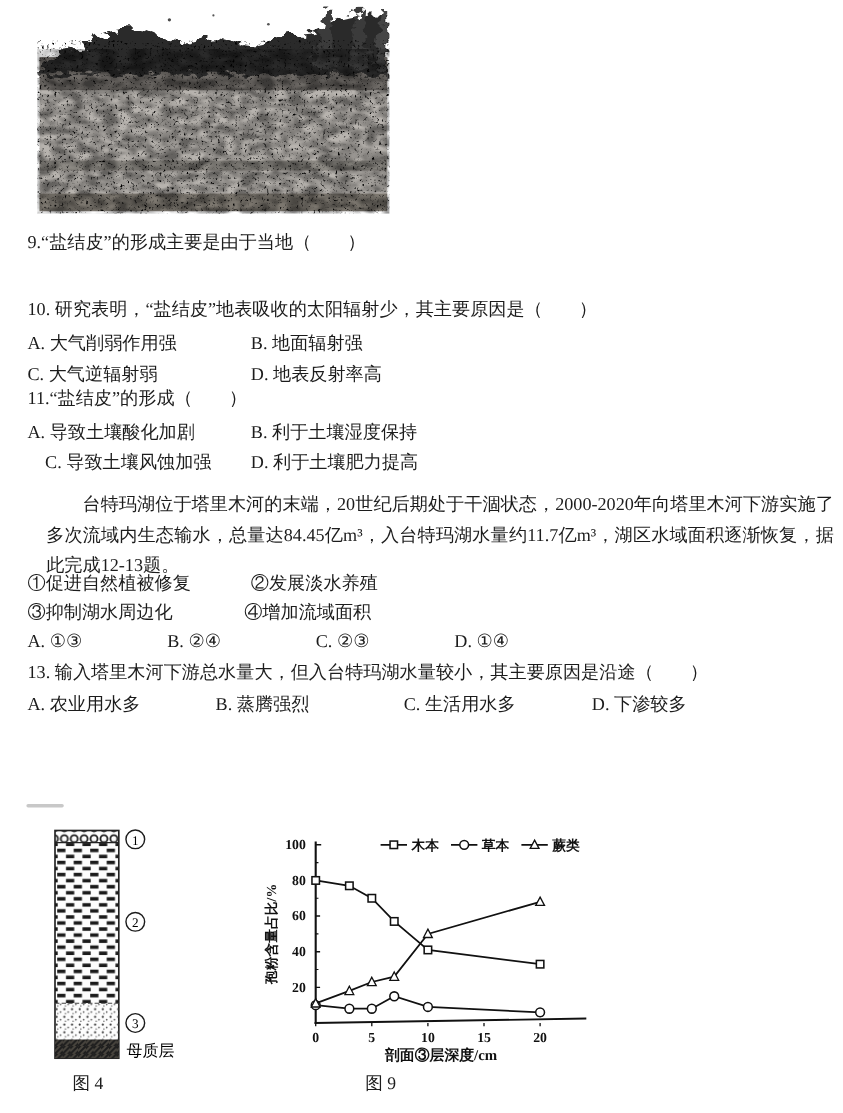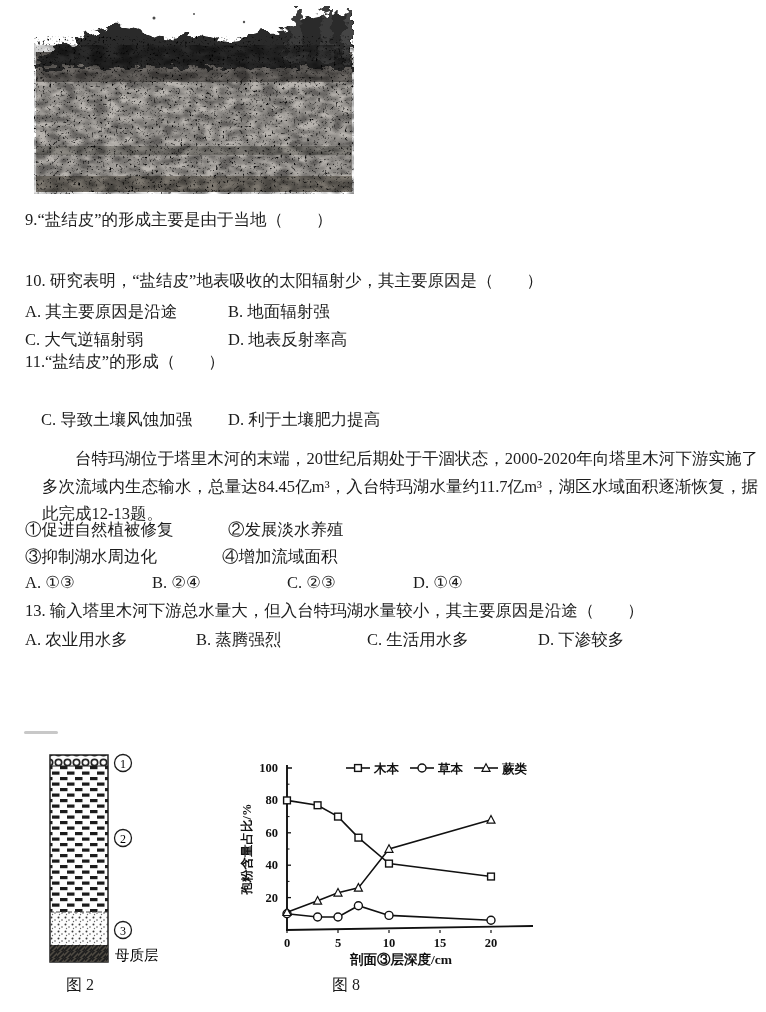--- a/index.html
+++ b/index.html
@@ -51,29 +51,33 @@
     <rect x="2" y="46" width="316" height="140" filter="url(#ph-coarse)" opacity="0.45"></rect>
     <circle cx="120" cy="12" r="1.5" fill="#4a4a4a"></circle>
     <circle cx="210" cy="16" r="1.2" fill="#555555"></circle>
     <circle cx="160" cy="8" r="1" fill="#555555"></circle>
   </svg>
 
   <div class="line" style="top:209px">9.“盐结皮”的形成主要是由于当地（　　）</div>
 
   <div class="line" style="top:270px">10. 研究表明，“盐结皮”地表吸收的太阳辐射少，其主要原因是（　　）</div>
   <div class="line" style="top:301px">
-    <span class="opt" style="left:0px">A. 其主要原因是沿途</span>
+    <span class="opt" style="left:0px">A. 大气削弱作用强</span>
     <span class="opt" style="left:203px">B. 地面辐射强</span>
   </div>
   <div class="line" style="top:329px">
     <span class="opt" style="left:0px">C. 大气逆辐射弱</span>
     <span class="opt" style="left:203px">D. 地表反射率高</span>
   </div>
 
   <div class="line" style="top:351px">11.“盐结皮”的形成（　　）</div>
+  <div class="line" style="top:382px">
+    <span class="opt" style="left:0px">A. 导致土壤酸化加剧</span>
+    <span class="opt" style="left:203px">B. 利于土壤湿度保持</span>
+  </div>
   <div class="line" style="top:409px">
     <span class="opt" style="left:16px">C. 导致土壤风蚀加强</span>
     <span class="opt" style="left:203px">D. 利于土壤肥力提高</span>
   </div>
 
   <p class="para" style="top:429px">台特玛湖位于塔里木河的末端，20世纪后期处于干涸状态，2000-2020年向塔里木河下游实施了多次流域内生态输水，总量达84.45亿m³，入台特玛湖水量约11.7亿m³，湖区水域面积逐渐恢复，据此完成12-13题。</p>
 
   <div class="line" style="top:546px">
     <span class="opt" style="left:0px">③抑制湖水周边化</span>
     <span class="opt" style="left:197px">④增加流域面积</span>
@@ -191,16 +195,16 @@
       <line x1="172" y1="20" x2="196" y2="20" stroke="#111" stroke-width="1.6"></line>
       <circle cx="184" cy="20" r="4" fill="#fff" stroke="#111" stroke-width="1.4"></circle>
       <text x="200" y="24.5" font-size="12.5" fill="#111" font-weight="bold">草本</text>
       <line x1="236" y1="20" x2="260" y2="20" stroke="#111" stroke-width="1.6"></line>
       <path d="M248,15.7 L252,23.3 L244,23.3 Z" fill="#fff" stroke="#111" stroke-width="1.2"></path>
       <text x="264" y="24.5" font-size="12.5" fill="#111" font-weight="bold">蕨类</text>
       <text x="163" y="216" font-size="13.5" fill="#111" text-anchor="middle" font-weight="bold">剖面③层深度/cm</text>
       <text x="0" y="0" font-size="12.5" fill="#111" text-anchor="middle" font-weight="bold" transform="translate(13,101) rotate(-90)">孢粉含量占比/%</text>
     </svg>
 
-  <div class="caption" style="left:66px;top:975px">图 2</div>
-  <div class="caption" style="left:332px;top:975px">图 8</div>
+  <div class="caption" style="left:66px;top:975px">图 4</div>
+  <div class="caption" style="left:332px;top:975px">图 9</div>
 
 </div>
 
 </body></html>

